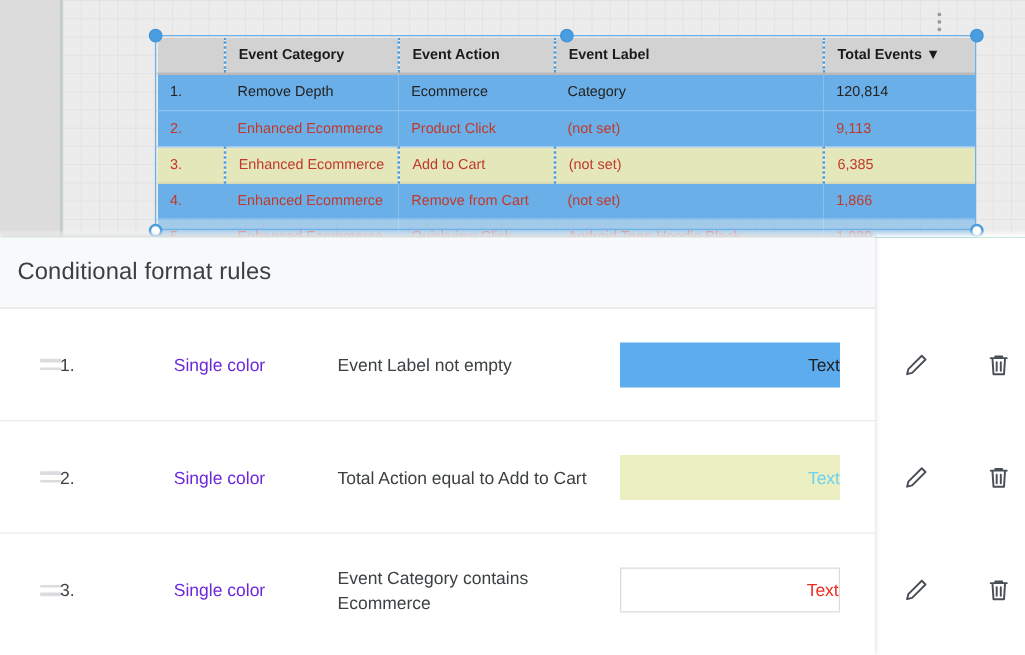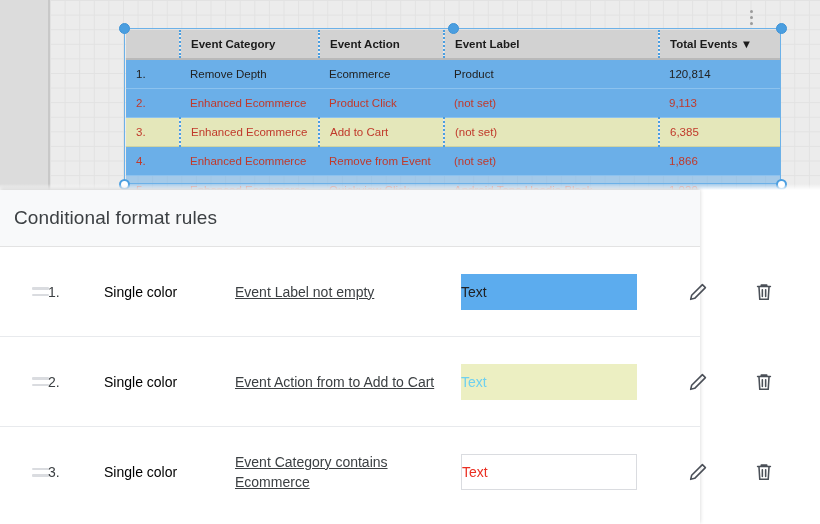--- a/index.html
+++ b/index.html
@@ -195,40 +195,40 @@
     border-radius: 1px;
   }
   .rule-index {
     flex: 0 0 56px;
     font-size: 14px;
     color: #3c4043;
   }
   .rule-type {
     flex: 0 0 131px;
     font-size: 14px;
-    color: #000000;
+    color: #6d28d9;
+    margin-left: 35px;
   }
   .rule-condition {
     flex: 0 0 226px;
     font-size: 14px;
     color: #3c4043;
     line-height: 20px;
-    text-decoration: underline;
   }
   .rule-preview-wrap {
     flex: 0 0 225px;
     display: flex;
     justify-content: flex-start;
   }
   .rule-preview {
     width: 176px;
     height: 36px;
     display: flex;
     align-items: center;
-    justify-content: flex-start;
+    justify-content: flex-end;
     font-size: 14px;
     box-sizing: border-box;
   }
   .rule-actions {
     flex: 1;
     display: flex;
     align-items: center;
     justify-content: flex-end;
     gap: 42px;
     padding-right: 22px;
@@ -268,41 +268,41 @@
           <span>Total Events</span>
           <span>▼</span>
         </th>
       </tr>
     </thead>
     <tbody>
       <tr class="row-blue">
         <td class="col-idx txt-dark">1.</td>
         <td class="col-cat txt-dark">Remove Depth</td>
         <td class="col-act txt-dark">Ecommerce</td>
-        <td class="col-lbl txt-dark">Product</td>
+        <td class="col-lbl txt-dark">Category</td>
         <td class="col-tot num txt-dark">120,814</td>
       </tr>
       <tr class="row-blue">
         <td class="col-idx txt-red">2.</td>
         <td class="col-cat txt-red">Enhanced Ecommerce</td>
         <td class="col-act txt-red">Product Click</td>
         <td class="col-lbl txt-red">(not set)</td>
         <td class="col-tot num txt-red">9,113</td>
       </tr>
       <tr class="row-yellow">
         <td class="col-idx txt-red">3.</td>
         <td class="col-cat txt-red sep-left">Enhanced Ecommerce</td>
         <td class="col-act txt-red sep-left">Add to Cart</td>
         <td class="col-lbl txt-red sep-left">(not set)</td>
         <td class="col-tot num txt-red sep-left">6,385</td>
       </tr>
       <tr class="row-blue">
         <td class="col-idx txt-red">4.</td>
         <td class="col-cat txt-red">Enhanced Ecommerce</td>
-        <td class="col-act txt-red">Remove from Event</td>
+        <td class="col-act txt-red">Remove from Cart</td>
         <td class="col-lbl txt-red">(not set)</td>
         <td class="col-tot num txt-red">1,866</td>
       </tr>
       <tr class="row-blue row-clipped">
         <td class="col-idx txt-red">5.</td>
         <td class="col-cat txt-red">Enhanced Ecommerce</td>
         <td class="col-act txt-red">Quickview Click</td>
         <td class="col-lbl txt-red">Android Tone Hoodie Black</td>
         <td class="col-tot num txt-red">1,020</td>
       </tr>
@@ -356,21 +356,21 @@
       </div>
     </div>
 
     <div class="rule-row">
       <div class="drag-handle">
         <span></span>
         <span></span>
       </div>
       <div class="rule-index">2.</div>
       <div class="rule-type">Single color</div>
-      <div class="rule-condition">Event Action from to Add to Cart</div>
+      <div class="rule-condition">Total Action equal to Add to Cart</div>
       <div class="rule-preview-wrap">
         <div class="rule-preview" style="background:#ecefc2;color:#6fd0ef;border:none;">
           <span>Text</span>
         </div>
       </div>
       <div class="rule-actions">
         <div class="icon-btn">
           <svg width="22" height="22" viewBox="0 0 24 24" fill="none" stroke="#4a4f57" stroke-width="1.7" stroke-linecap="round" stroke-linejoin="round">
             <path d="M16.8 3.9l3.3 3.3L8.4 18.9 4 20l1.1-4.4z"></path>
           </svg>

